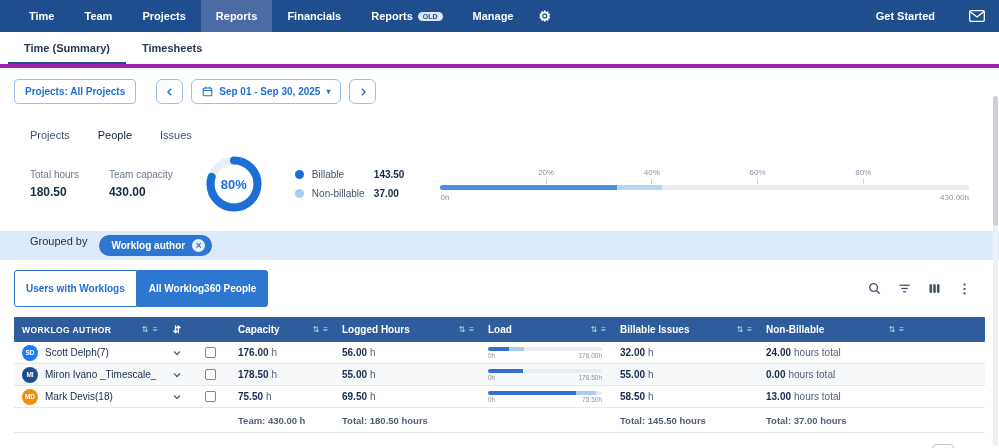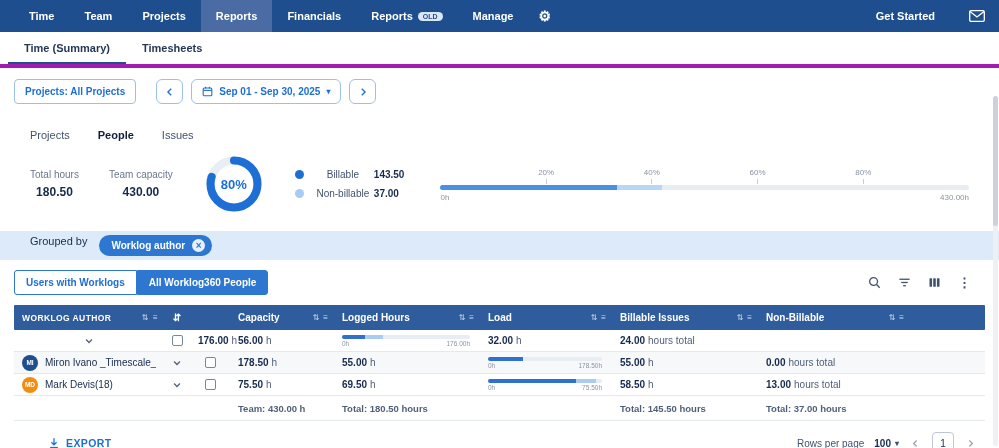--- a/index.html
+++ b/index.html
@@ -26,24 +26,24 @@
   .filter-bar { display:flex; align-items:center; gap:20px; padding:11px 14px; }
   .chip-btn { border:1px solid #9cc0ea; color:#1d6fd6; background:#fff; border-radius:4px; font-size:10px; font-weight:bold; padding:6px 10px; }
   .date-nav { display:flex; align-items:center; gap:8px; }
   .nav-sq { width:27px; height:25px; border:1px solid #9cc0ea; border-radius:6px; background:#fff; display:flex; align-items:center; justify-content:center; }
   .date-chip { height:25px; border:1px solid #9cc0ea; border-radius:6px; background:#fff; color:#1d6fd6; font-size:10px; font-weight:bold; display:flex; align-items:center; gap:6px; padding:0 10px; }
   .caret { font-size:8px; color:#1d6fd6; }
 
   
   .view-tabs { display:flex; gap:28px; padding:14px 30px 4px; }
   .vtab { font-size:11px; color:#42526e; }
-  .vtab.active { font-weight:bold; color:#10213d; }
-
-  
-  .summary { display:flex; align-items:center; padding:8px 30px 12px; gap:30px;text-align:center; }
+  .vtab.active { font-weight:normal; color:#10213d; }
+
+  
+  .summary { display:flex; align-items:center; padding:8px 30px 12px; gap:30px; }
   .metric-label { font-size:10px; color:#6b778c; }
   .metric-value { font-size:12px; font-weight:bold; color:#172b4d; margin-top:5px; }
   .donut { position:relative; width:62px; height:62px; }
   .donut svg { width:62px; height:62px; }
   .donut-label { position:absolute; inset:0; display:flex; align-items:center; justify-content:center; color:#1d6fd6; font-weight:bold; font-size:13px; }
   .legend { display:flex; flex-direction:column; gap:8px; }
   .legend-row { display:flex; align-items:center; font-size:10px; }
   .dot { width:9px; height:9px; border-radius:50%; margin-right:8px; }
   .legend-label { color:#42526e; width:62px; }
   .legend-value { font-weight:bold; color:#172b4d; }
@@ -59,21 +59,21 @@
 
   
   .grouped-band { background:#dceafa; padding:4px 30px; display:flex; gap:12px; margin-top:4px; }
   .grouped-label { font-size:11px; color:#172b4d; }
   .group-chip { background:#2e77d0; color:#fff; font-size:10px; font-weight:bold; border-radius:11px; padding:4px 7px 4px 12px; display:flex; align-items:center; gap:7px; }
   .chip-close { width:13px; height:13px; border-radius:50%; background:#e8f0fd; color:#2e77d0; font-size:10px; line-height:13px; text-align:center; font-weight:bold; cursor:pointer; }
 
   
   .table-toolbar { display:flex; justify-content:space-between; align-items:center; padding:10px 14px 8px; }
   .seg-buttons { display:flex; }
-  .btn-outline { border:1px solid #2e77d0; color:#1d6fd6; background:#fff; font-size:10px; font-weight:bold; padding:6px 11px; border-radius:3px 0 0 3px; }
+  .btn-outline { border:1px solid #2e77d0; color:#1d6fd6; background:#fff; font-size:10px; font-weight:bold; padding:12px 11px; border-radius:3px 0 0 3px; }
   .btn-solid { border:1px solid #2e77d0; background:#2e77d0; color:#fff; font-size:10px; font-weight:bold; padding:6px 11px; border-radius:0 3px 3px 0; }
   .toolbar-icons { display:flex; align-items:center; gap:17px; padding-right:14px; }
   .ticon { display:flex; align-items:center; cursor:pointer; }
 
   
   .table { margin:2px 14px 0; }
   .grid { display:grid; grid-template-columns:150px 26px 40px 104px 146px 132px 146px 152px 1fr; align-items:center; }
   .thead { background:#2e5c9c; color:#fff; height:25px; border-radius:1px; }
   .th { font-size:10px; font-weight:bold; display:flex; align-items:center; padding:0 6px 0 8px; }
   .th-author { font-size:8.5px; letter-spacing:.4px; }
@@ -317,20 +317,26 @@
       <span>Non-Billable</span>
       <span class="th-icons">
           <span>⇅</span>
           <span>≡</span>
         </span>
     </div>
     <div class="th"></div>
   </div>
 
   <div class="grid trow">
+    <div class="td author-cell">
+      <span class="avatar" style="background: rgb(29, 122, 252);">
+          <span>SD</span>
+        </span>
+      <span class="name">Scott Delph(7)</span>
+    </div>
     <div class="td" style="justify-content:center;padding:0">
       <svg width="10" height="10" viewBox="0 0 12 12">
           <path d="M2.5 4.2 L6 7.8 L9.5 4.2" fill="none" stroke="#505f79" stroke-width="1.5"></path>
         </svg>
     </div>
     <div class="td" style="justify-content:center;padding:0">
         <span class="checkbox"></span>
       </div>
     <div class="td num">
         <span class="val">176.00</span>

